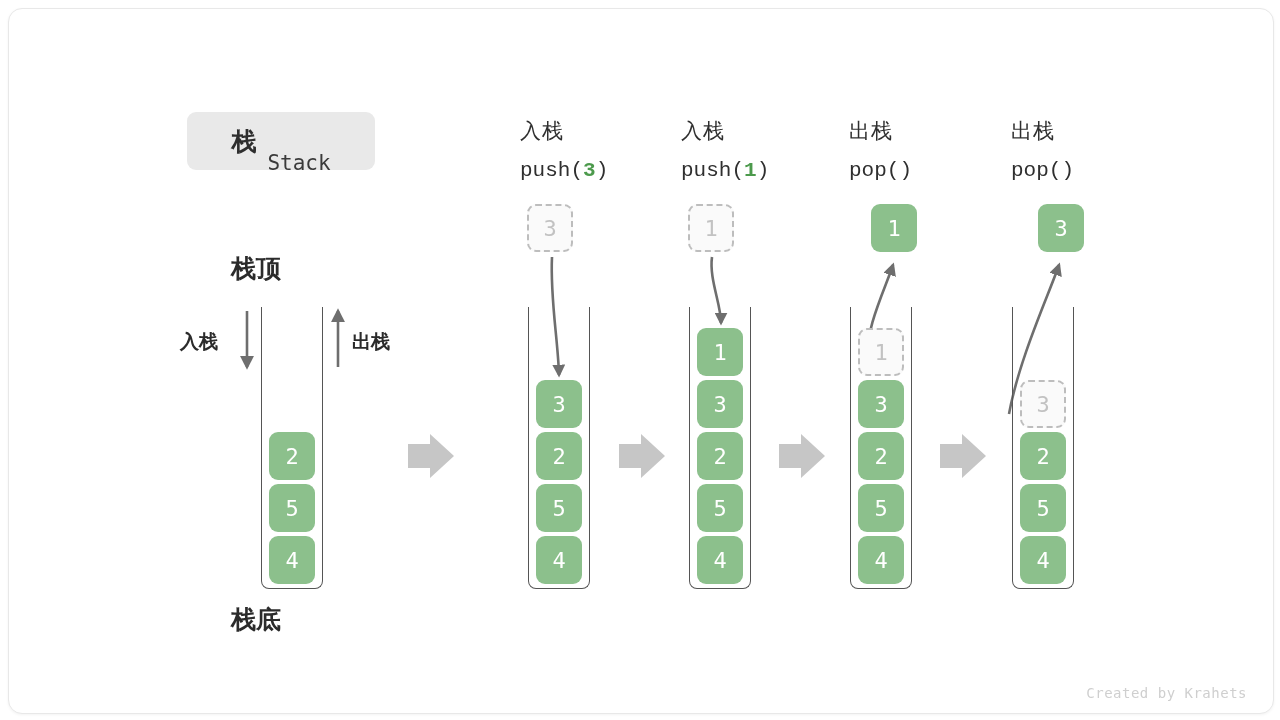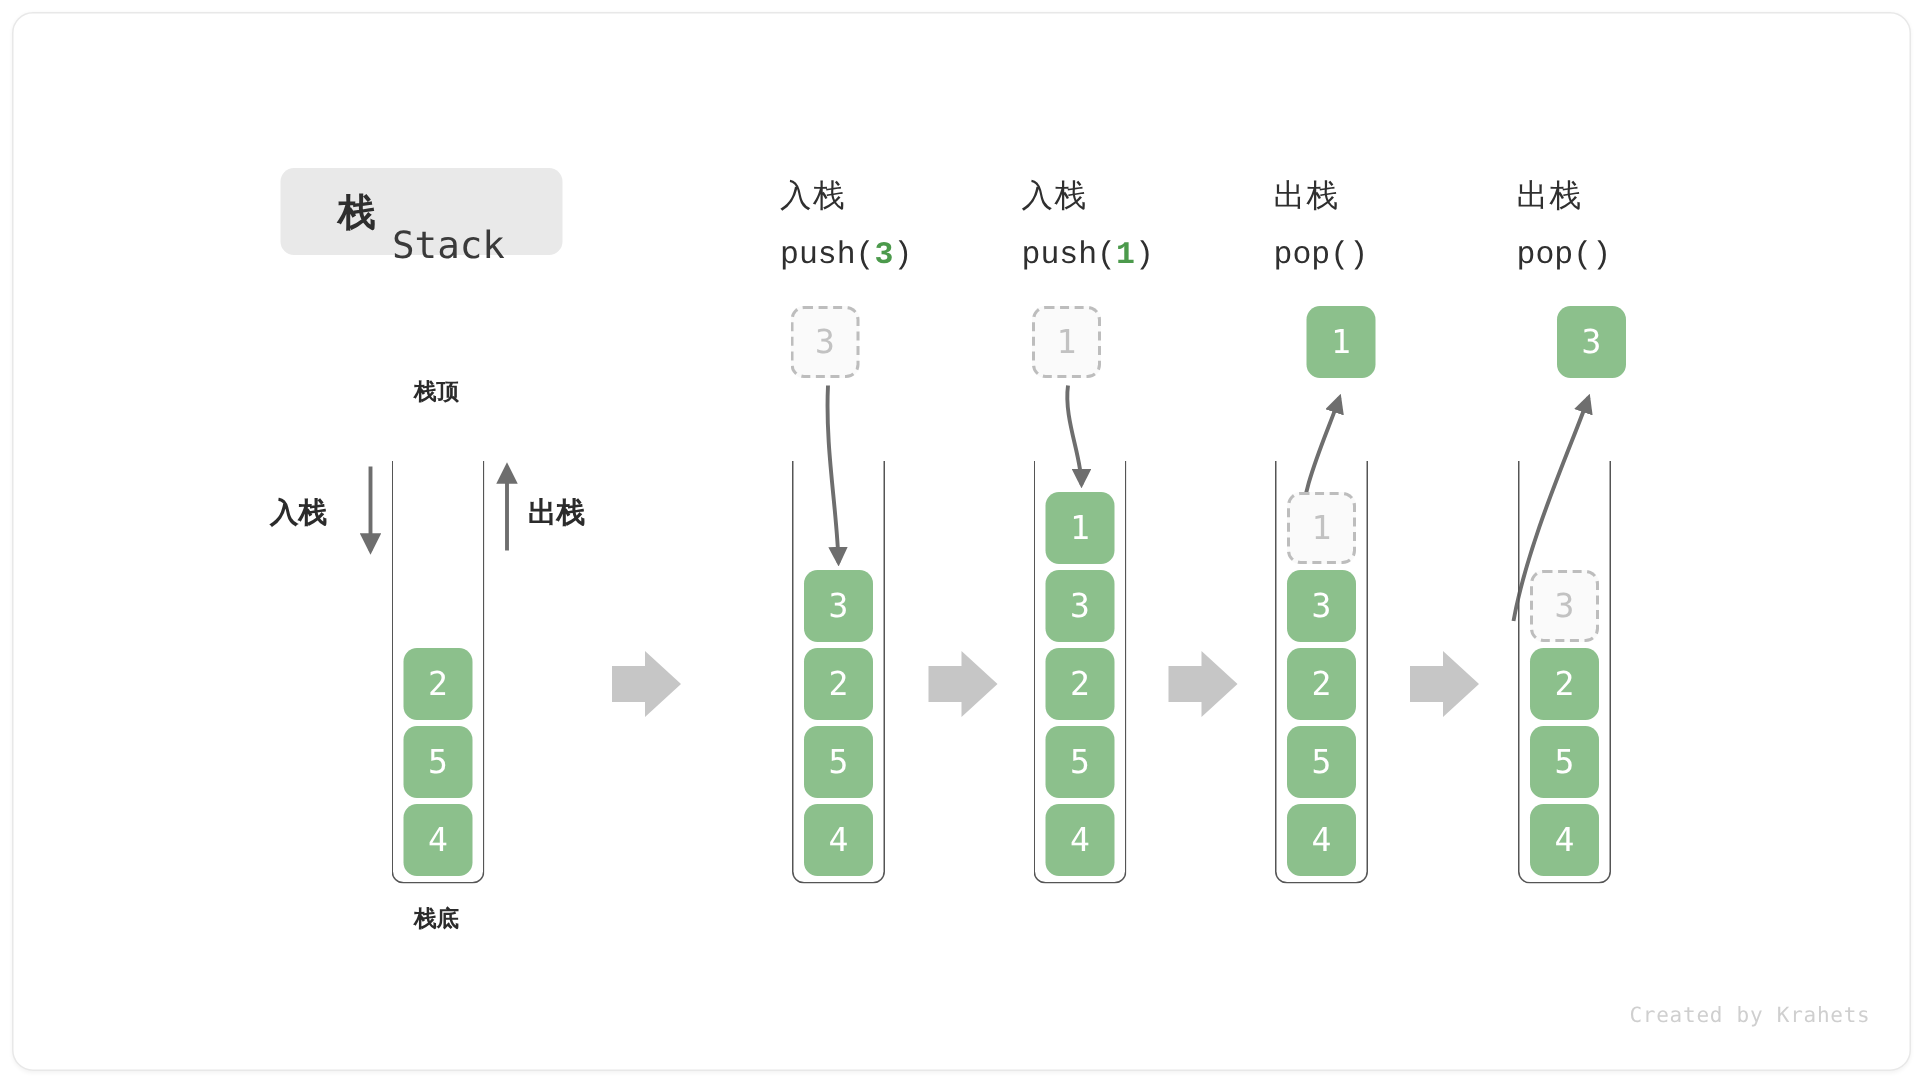--- a/index.html
+++ b/index.html
@@ -18,21 +18,21 @@
   .abs{position:absolute;}
 
   
   #title-badge{
     left:178px;top:103px;width:188px;height:58px;
     background:#e9e9e9;border-radius:9px;
     display:flex;align-items:center;justify-content:center;
   }
   #title-badge .cn{font-size:25px;font-weight:bold;color:#2e2e2e;letter-spacing:1px;}
   #title-badge .en{font-family:"DejaVu Sans Mono","Liberation Mono",monospace;
-    font-size:25px;color:#3a3a3a;margin-left:10px;letter-spacing:0px;margin-top:44px;}
+    font-size:21px;color:#3a3a3a;margin-left:10px;letter-spacing:0px;margin-top:44px;}
 
   
   .col-head{
     font-size:21px;color:#2f2f2f;line-height:40px;text-align:left;white-space:nowrap;
   }
   .col-head .l1{font-weight:500;letter-spacing:1px;}
   .col-head .l2{font-family:Liberation Mono, monospace;font-size:21px;}
   .col-head .arg{color:#4c9a4c;font-weight:bold;}
 
   
@@ -52,25 +52,25 @@
     font-family:"DejaVu Sans Mono","Liberation Mono",monospace;
   }
   .cell.green{background:#8cc08c;}
   .cell.ghost{
     background:#fafafa;color:#c2c2c2;
     border:2px dashed #bdbdbd;box-sizing:border-box;
   }
 
   
   .side-label{font-size:19px;font-weight:bold;color:#2b2b2b;white-space:nowrap;}
-  .cap-label{font-size:15px;font-weight:bold;color:#2b2b2b;white-space:nowrap;text-align:center;}
+  .cap-label{font-size:25px;font-weight:bold;color:#2b2b2b;white-space:nowrap;}
 
   
   #footer{
-    right:26px;bottom:28px;
+    right:26px;bottom:12px;
     font-family:"DejaVu Sans Mono","Liberation Mono",monospace;
     font-size:14px;color:#cfcfcf;letter-spacing:.5px;
   }
   svg{position:absolute;left:0;top:0;overflow:visible;}
 </style>
 </head>
 <body>
 
 <div id="card">
 

